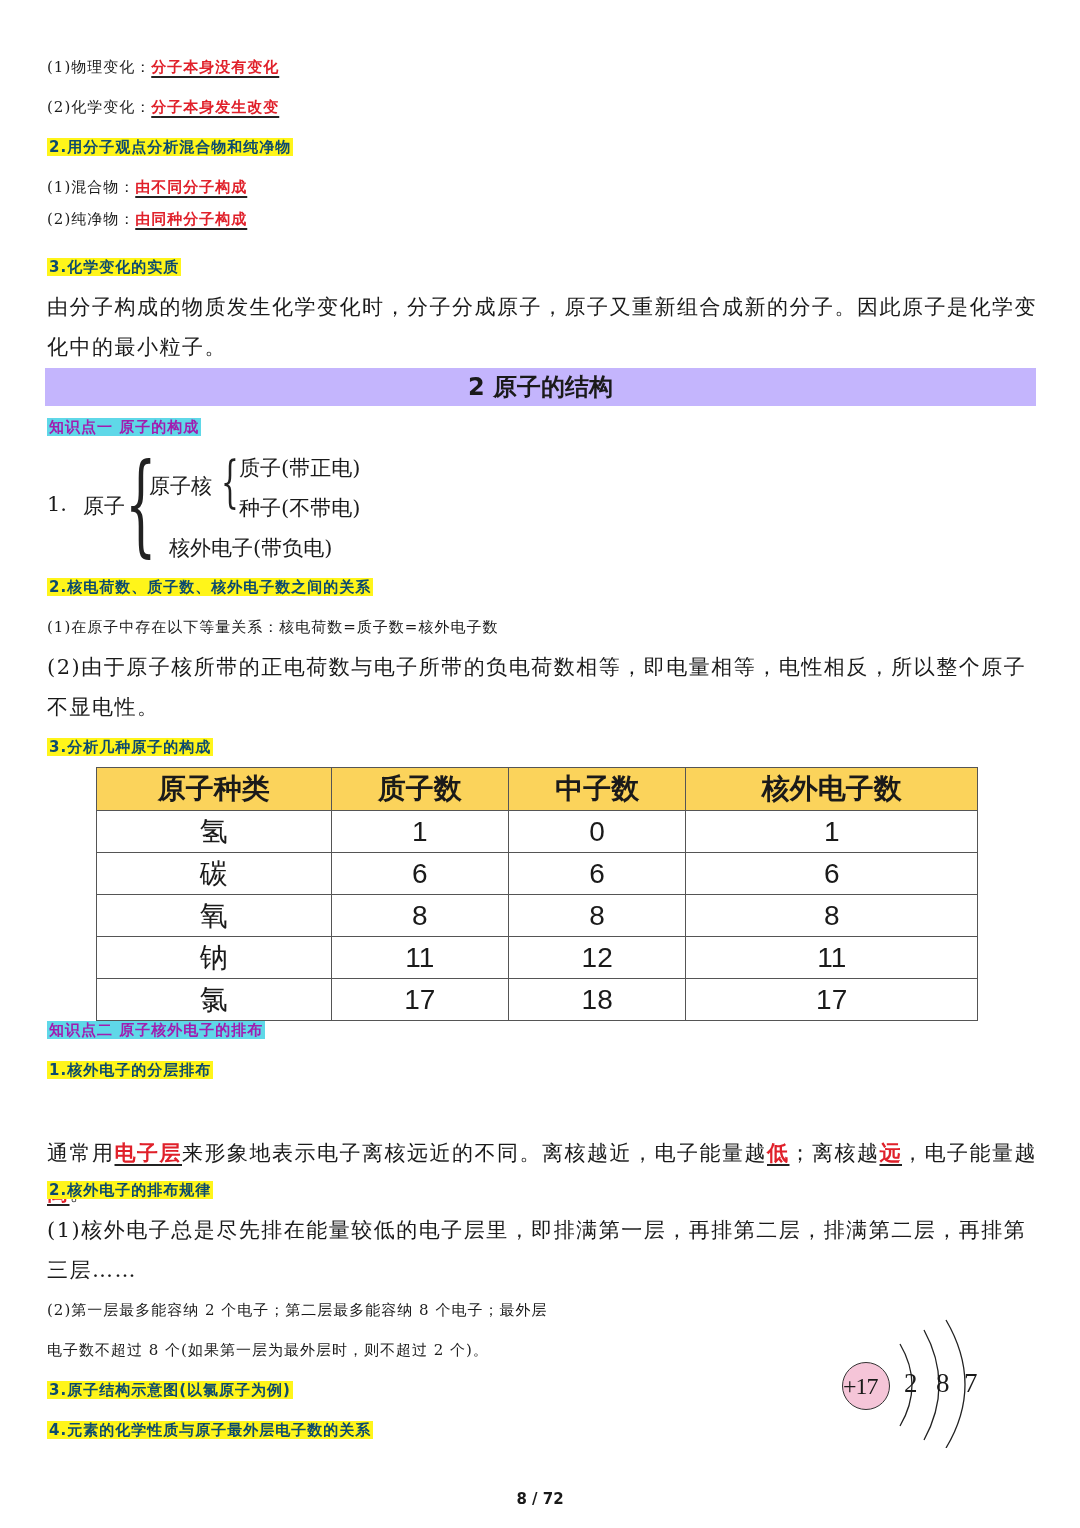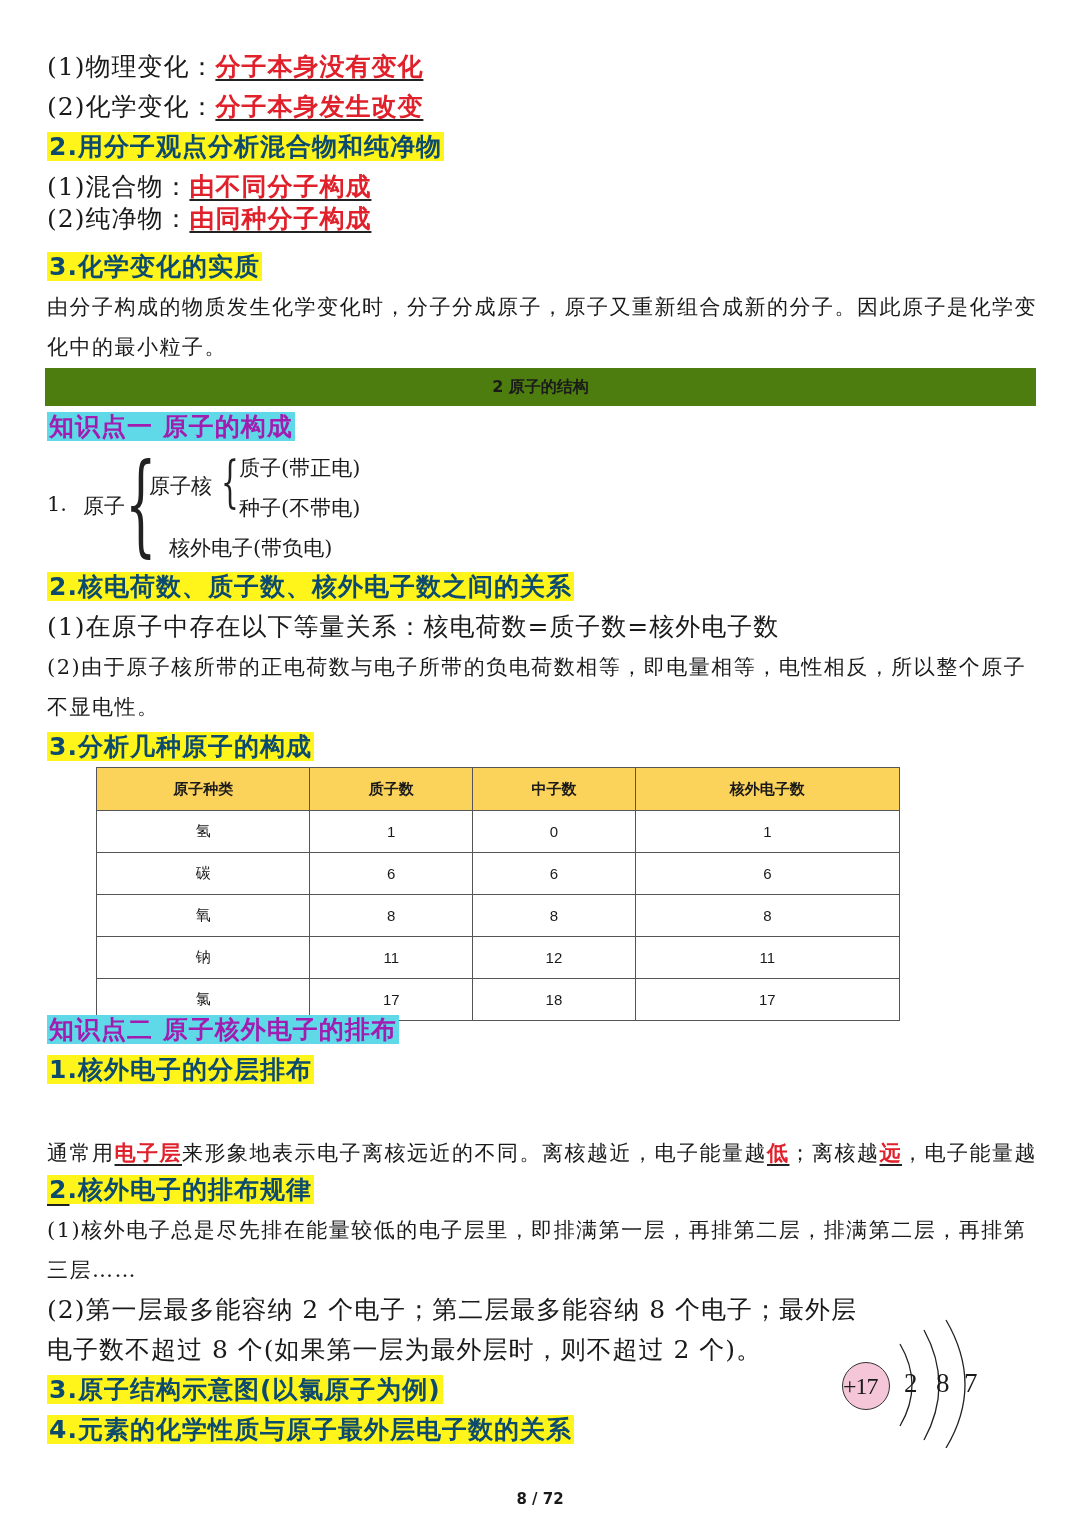--- a/index.html
+++ b/index.html
@@ -1,28 +1,28 @@
 <!DOCTYPE html>
 <html><head>
 <meta charset="utf-8">
 <style>
   html, body { margin: 0; padding: 0; background: #ffffff; }
   body { width: 1080px; height: 1528px; position: relative; overflow: hidden;
          font-family: "DejaVu Serif", "Liberation Serif", serif; color: #1a1a1a; }
-  .line { position: absolute; left: 47px; font-size: 25px; line-height: 30px; white-space: nowrap; letter-spacing: 1px; }
+  .line { position: absolute; left: 47px; font-size: 15px; line-height: 30px; white-space: nowrap; letter-spacing: 1px; }
   .ans { color: #e0202a; font-weight: bold; text-decoration: underline; text-decoration-color: #222; text-underline-offset: 4px; text-decoration-thickness: 2px; }
   .hl-y { background: #fff51a; color: #0c4a6e; font-weight: bold; padding: 0 2px; font-family: "DejaVu Sans", sans-serif; letter-spacing: 1px; }
   .hl-c { background: #5fd8e8; color: #a21caf; font-weight: bold; padding: 0 2px; font-family: "DejaVu Sans", sans-serif; letter-spacing: 1px; }
   .para { position: absolute; left: 47px; width: 990px; font-size: 21px; line-height: 40px; letter-spacing: 1.5px; }
-  .banner { position: absolute; left: 45px; top: 368px; width: 991px; height: 38px; background: #4d7c0f;
-            text-align: center; font-weight: bold; font-size: 16px; line-height: 38px; font-family: "DejaVu Sans", sans-serif; }
+  .banner { position: absolute; left: 45px; top: 368px; width: 991px; height: 38px; background: #c4b5fd;
+            text-align: center; font-weight: bold; font-size: 24px; line-height: 38px; font-family: "DejaVu Sans", sans-serif; }
   .tree { position: absolute; left: 47px; top: 450px; width: 420px; height: 120px; font-size: 21px; }
   .tree span { position: absolute; white-space: nowrap; }
   .brace { position: absolute; font-family: "DejaVu Serif", serif; color: #222; font-weight: normal; }
-  table.atoms { position: absolute; left: 96px; top: 767px; width: 804px; border-collapse: collapse; font-size: 15px; }
+  table.atoms { position: absolute; left: 96px; top: 767px; width: 882px; border-collapse: collapse; font-size: 28px; }
   table.atoms th { background: #fbd35b; height: 40px; font-weight: bold; border: 1px solid #555; font-family: "DejaVu Sans", sans-serif; }
   table.atoms td { height: 39px; text-align: center; border: 1px solid #555; font-family: "Liberation Sans", sans-serif; }
   .red { color: #e0202a; font-weight: bold; text-decoration: underline; text-decoration-color: #222; text-underline-offset: 4px; }
   .diagram { position: absolute; left: 838px; top: 1318px; width: 160px; height: 130px; }
   .nucleus { position: absolute; left: 4px; top: 44px; width: 46px; height: 46px; border-radius: 50%; background: #f5c5d8; border: 1.5px solid #333;
              font-family: "Liberation Serif", serif; font-size: 24px; line-height: 46px; text-align: left; letter-spacing: -1px; }
   .shell-num { position: absolute; top: 50px; font-family: "Liberation Serif", serif; font-size: 27px; }
   .pager { position: absolute; left: 0; width: 1080px; top: 1490px; text-align: center; font-family: "DejaVu Sans", sans-serif; font-weight: bold; font-size: 15px; }
 </style>
 </head>

